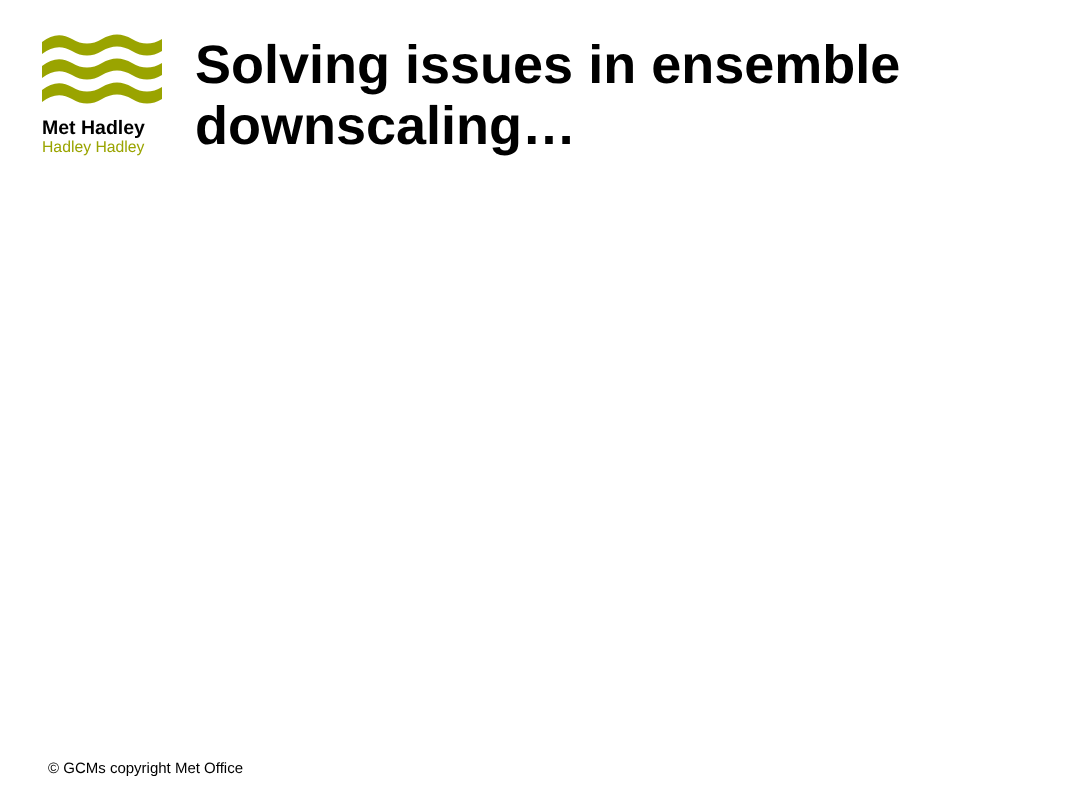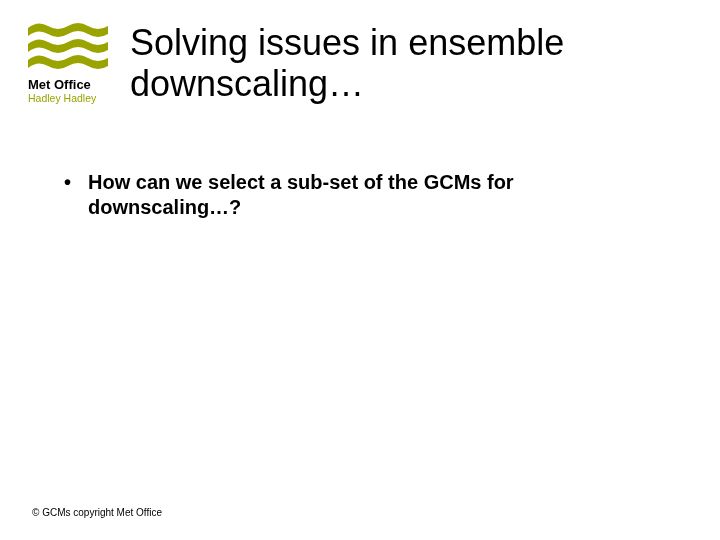--- a/index.html
+++ b/index.html
@@ -3,49 +3,44 @@
 <meta charset="utf-8">
 <style>
   * { margin: 0; padding: 0; box-sizing: border-box; }
   html, body { width: 720px; height: 540px; background: #ffffff; font-family: Arial, Helvetica, sans-serif; color: #000; }
   .slide { position: relative; width: 720px; height: 540px; }
   .logo { position: absolute; top: 20px; left: 28px; width: 88px; }
   .logo svg { display: block; }
   .logo-text { margin-top: 6px; line-height: 1.05; }
   .logo-text .line1 { font-size: 13px; font-weight: bold; color: #000; }
   .logo-text .line2 { font-size: 10.5px; color: #9aa400; margin-top: 1px; }
-  .title { position: absolute; top: 22px; left: 130px; right: 27px; font-size: 36px; line-height: 1.15; color: #000; font-weight: 400; }
+  .title { position: absolute; top: 22px; left: 130px; right: 27px; font-size: 36px; line-height: 1.15; color: #000; font-weight: 700; }
   .content { position: absolute; top: 170px; left: 60px; right: 60px; }
   .content ul { list-style: none; }
   .content li { position: relative; padding-left: 28px; font-size: 20px; font-weight: bold; line-height: 1.25; }
   .content li::before { content: "•"; position: absolute; left: 4px; top: 0; font-size: 20px; }
   .footer { position: absolute; bottom: 22px; left: 32px; font-size: 10px; color: #000; }
 </style>
 </head>
 <body>
 
 <div class="slide">
 
   <div class="logo">
     <svg width="80" height="52" viewBox="0 0 80 52">
       <g fill="#9aa400">
         <path d="M0 8 Q10 0 20 6 Q30 12 40 6 Q50 0 60 6 Q70 12 80 6 L80 14 Q70 20 60 14 Q50 8 40 14 Q30 20 20 14 Q10 8 0 16 Z"></path>
         <path d="M0 24 Q10 16 20 22 Q30 28 40 22 Q50 16 60 22 Q70 28 80 22 L80 30 Q70 36 60 30 Q50 24 40 30 Q30 36 20 30 Q10 24 0 32 Z"></path>
         <path d="M0 40 Q10 32 20 38 Q30 44 40 38 Q50 32 60 38 Q70 44 80 38 L80 46 Q70 52 60 46 Q50 40 40 46 Q30 52 20 46 Q10 40 0 48 Z"></path>
       </g>
     </svg>
     <div class="logo-text">
-      <div class="line1">Met Office</div>
+      <div class="line1">Met Hadley</div>
       <div class="line2">Hadley Hadley</div>
     </div>
   </div>
 
   <h1 class="title">Solving issues in ensemble downscaling…</h1>
 
-  <div class="content">
-    <ul>
-      <li>How can we select a sub-set of the GCMs for downscaling…?</li>
-    </ul>
-  </div>
 
   <div class="footer">© GCMs copyright   Met Office</div>
 
 </div>
 
 </body></html>

